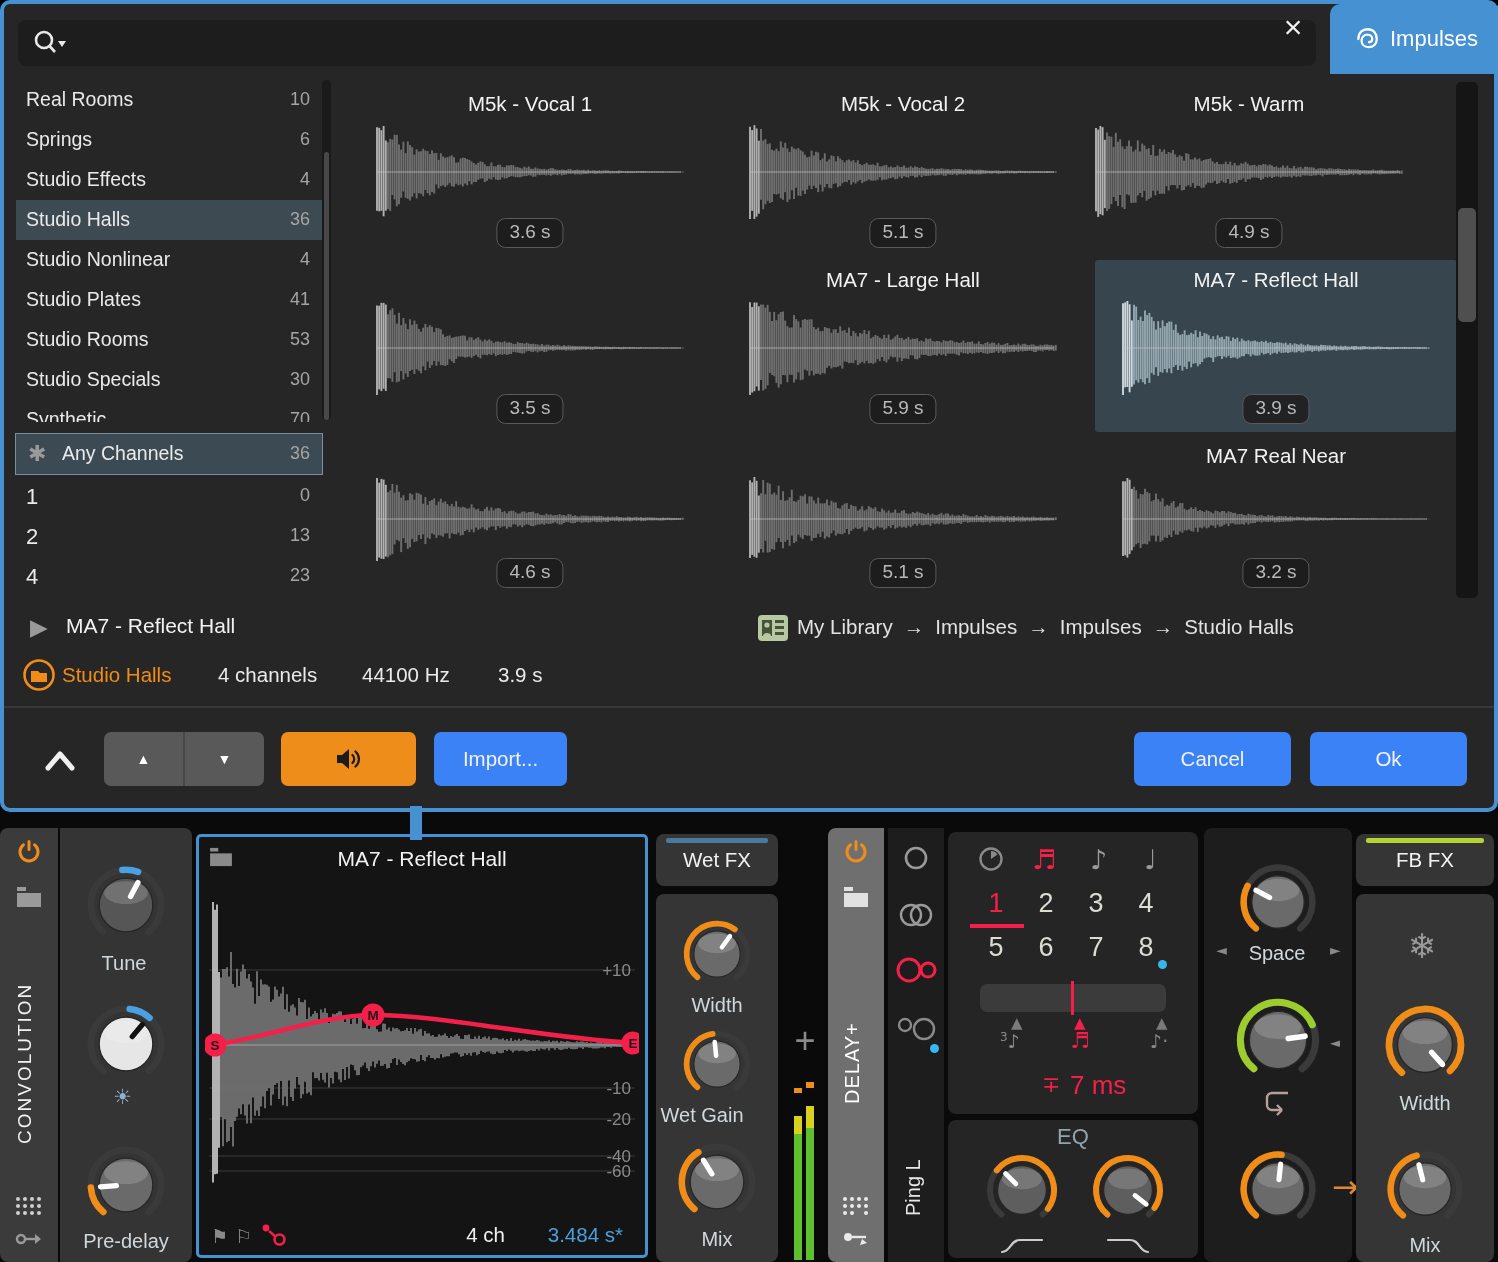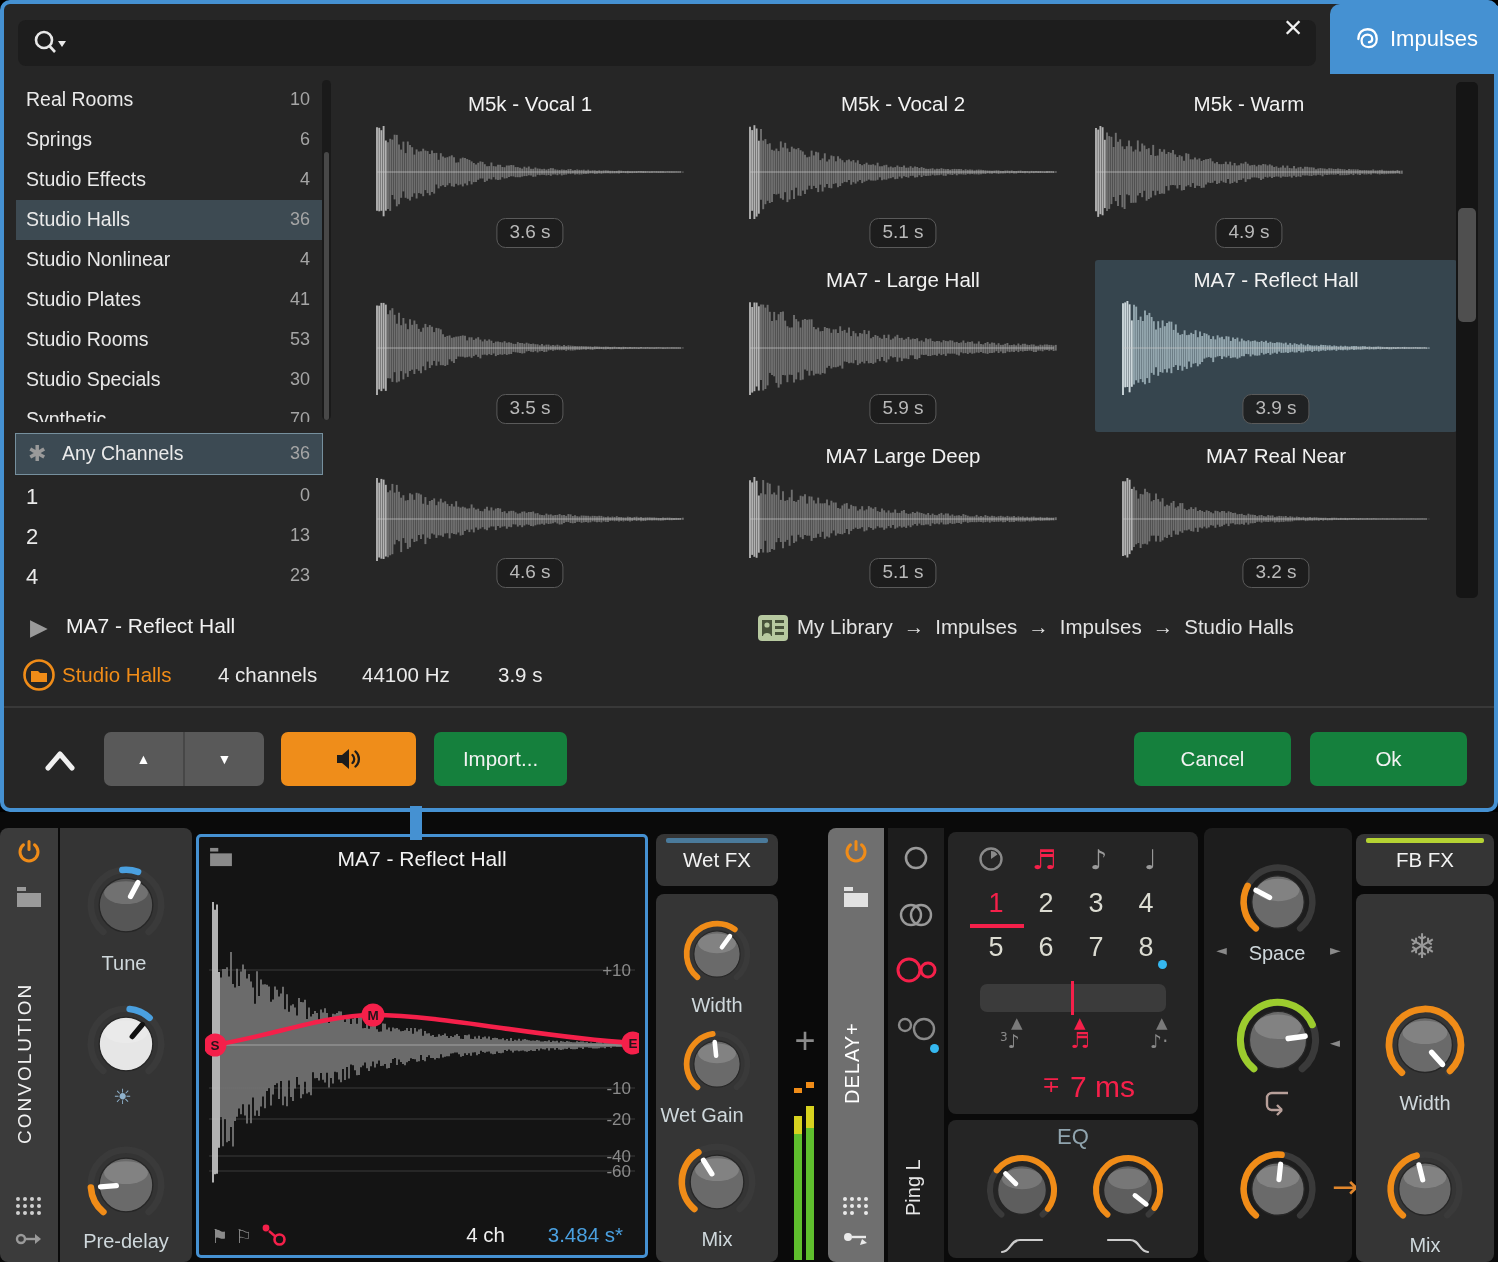--- a/index.html
+++ b/index.html
@@ -20,21 +20,21 @@
   .chansel{background:#3c4a53;outline:1px solid #76909e;}
   .cell{position:absolute;width:362px;border-radius:3px;}
   .cellsel{background:#36454e;}
   .cell .ctitle{position:absolute;left:0;right:0;top:8px;text-align:center;font-size:20.5px;color:#f2f2f2;}
   .badge{position:absolute;left:50%;transform:translateX(-50%);bottom:8px;padding:2px 12px 4px;
          border:1.5px solid #5a5a5a;border-radius:9px;background:rgba(28,28,28,.85);
          color:#b9b9b9;font-size:19px;white-space:nowrap;}
   .waveholder{position:absolute;left:26px;top:40px;}
   .sbar{position:absolute;background:#1a1a1a;border-radius:5px;}
   .sthumb{position:absolute;background:#484848;border-radius:5px;left:2px;right:2px;}
-  .btn{position:absolute;height:54px;background:#15803d;border-radius:7px;color:#f2f2f2;
+  .btn{position:absolute;height:54px;background:#3b82f6;border-radius:7px;color:#f2f2f2;
        font-size:20.5px;display:flex;align-items:center;justify-content:center;}
   
   #devices{position:absolute;left:0;top:812px;width:1498px;height:450px;background:#0a0a0a;}
   .devbody{position:absolute;background:#343434;}
   .vtext{writing-mode:vertical-rl;transform:rotate(180deg);}
   .plabel{position:absolute;text-align:center;font-size:20px;color:#cfd8dc;}
   .knob{position:absolute;}
   .hdrbox{position:absolute;background:#353535;border-radius:8px;height:52px;}
   .hdrline{position:absolute;left:10px;right:10px;top:4px;height:5px;border-radius:2px;}
   .hdrlbl{position:absolute;left:0;right:0;top:14px;text-align:center;font-size:20.5px;color:#f2f2f2;}
@@ -1147,21 +1147,20 @@
             <line x1="299.0" y1="42.1" x2="299.0" y2="43.9" stroke="#6f6f6f" stroke-width="1.9"></line>
             <line x1="301.2" y1="41.9" x2="301.2" y2="43.9" stroke="#6f6f6f" stroke-width="1.9"></line>
             <line x1="303.4" y1="42.0" x2="303.4" y2="43.9" stroke="#6f6f6f" stroke-width="1.9"></line>
             <line x1="305.6" y1="42.0" x2="305.6" y2="43.8" stroke="#6f6f6f" stroke-width="1.9"></line>
             <line x1="307.8" y1="41.7" x2="307.8" y2="43.8" stroke="#6f6f6f" stroke-width="1.9"></line>
             <line x1="2" y1="43" x2="306" y2="43" stroke="rgba(200,200,200,0.45)" stroke-width="1.4"></line>
           </svg></div>
       <div class="badge">4.6 s</div>
     </div>
       <div class="cell " style="left:718px;top:432px;height:160px">
-      <div class="ctitle">MA7 Large Deep</div>
       <div class="waveholder"><svg width="310" height="86" viewBox="0 0 310 86">
             <line x1="2.0" y1="4.3" x2="2.0" y2="82.1" stroke="#b2b2b2" stroke-width="1.9"></line>
             <line x1="4.2" y1="6.4" x2="4.2" y2="78.9" stroke="#b2b2b2" stroke-width="1.9"></line>
             <line x1="6.4" y1="1.0" x2="6.4" y2="80.8" stroke="#b2b2b2" stroke-width="1.9"></line>
             <line x1="8.6" y1="4.8" x2="8.6" y2="81.8" stroke="#b2b2b2" stroke-width="1.9"></line>
             <line x1="10.8" y1="19.5" x2="10.8" y2="76.7" stroke="#b2b2b2" stroke-width="1.9"></line>
             <line x1="13.0" y1="17.3" x2="13.0" y2="73.1" stroke="#6f6f6f" stroke-width="1.9"></line>
             <line x1="15.2" y1="4.1" x2="15.2" y2="76.5" stroke="#6f6f6f" stroke-width="1.9"></line>
             <line x1="17.4" y1="18.3" x2="17.4" y2="64.8" stroke="#6f6f6f" stroke-width="1.9"></line>
             <line x1="19.6" y1="6.7" x2="19.6" y2="76.6" stroke="#6f6f6f" stroke-width="1.9"></line>
@@ -1939,21 +1938,21 @@
   <div style="position:absolute;left:32px;top:152px;width:186px;height:28px;background:#3b3b3b;border-radius:7px">
     <div style="position:absolute;left:91px;top:-3px;width:3px;height:34px;background:#f5204a"></div>
   </div>
   <span class="icn" style="position:absolute;left:63px;top:182px;font-size:15px;color:#7a7a7a">▲</span>
   <span class="icn" style="position:absolute;left:126px;top:182px;font-size:15px;color:#f5204a">▲</span>
   <span class="icn" style="position:absolute;left:208px;top:182px;font-size:15px;color:#7a7a7a">▲</span>
   <span class="icn" style="position:absolute;left:52px;top:198px;font-size:19px;color:#8a8a8a"><sup style="font-size:12px">3</sup>♪</span>
   <span class="icn" style="position:absolute;left:122px;top:196px;font-size:22px;color:#f5204a">♬</span>
   <span class="icn" style="position:absolute;left:202px;top:198px;font-size:19px;color:#8a8a8a">♪·</span>
   <span class="icn" style="position:absolute;left:94px;top:240px;font-size:22px;color:#f5204a">∓</span>
-  <span style="position:absolute;left:122px;top:238px;font-size:30px;color:#f5204a">7 ms</span>
+  <span style="position:absolute;left:122px;top:238px;font-size:26px;color:#f5204a">7 ms</span>
 </div>
 
 <div class="abs" style="left:948px;top:1120px;width:250px;height:138px;background:#252525;border-radius:8px">
   <div style="position:absolute;left:0;right:0;top:4px;text-align:center;font-size:22px;color:#90a4ae">EQ</div>
 </div>
 <div class="knob" style="left:982px;top:1150px"><svg width="80" height="80" viewBox="-50 -50 100 100">
     <path d="M -25.71 30.64 A 40 40 0 1 1 25.71 30.64" stroke="#3a3a3a" stroke-width="7.5" fill="none" stroke-linecap="round"></path>
     <path d="M -31.52 -24.63 A 40 40 0 0 1 32.36 23.51" stroke="#f08c18" stroke-width="7.5" fill="none" stroke-linecap="round"></path>
     <circle r="30.5" fill="#5e5e5e" stroke="#262626" stroke-width="1.5"></circle>
     <ellipse cx="0" cy="-14" rx="25" ry="13" fill="rgba(255,255,255,0.16)"></ellipse>

